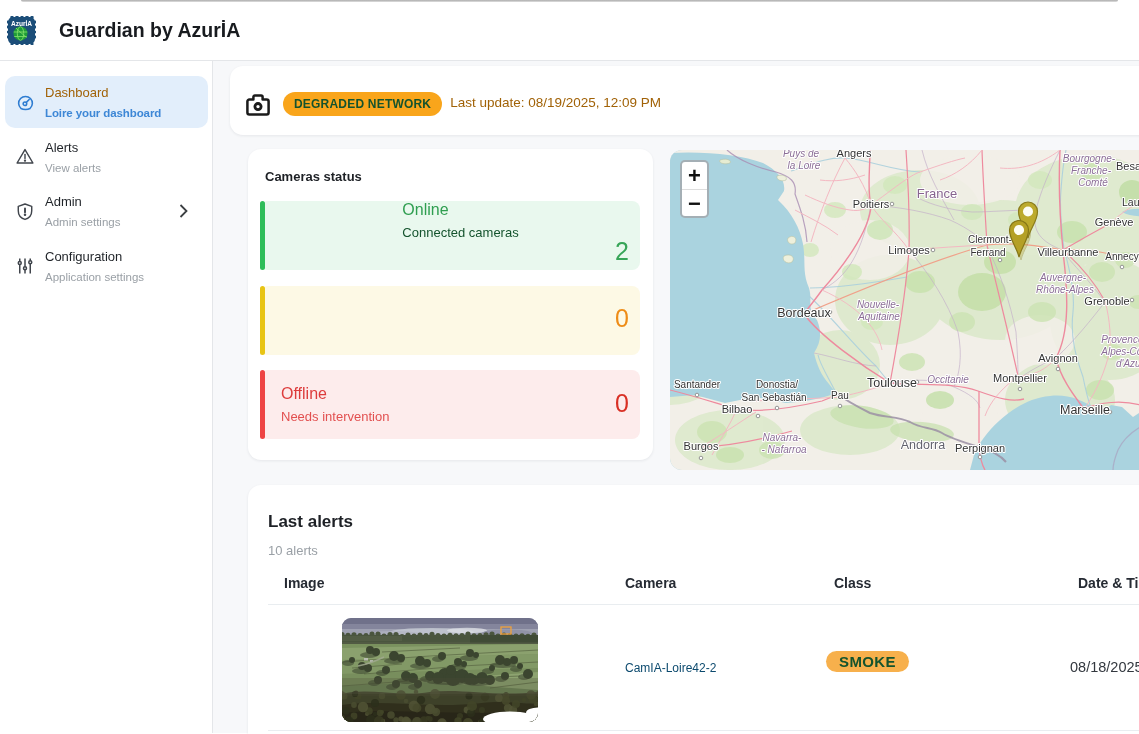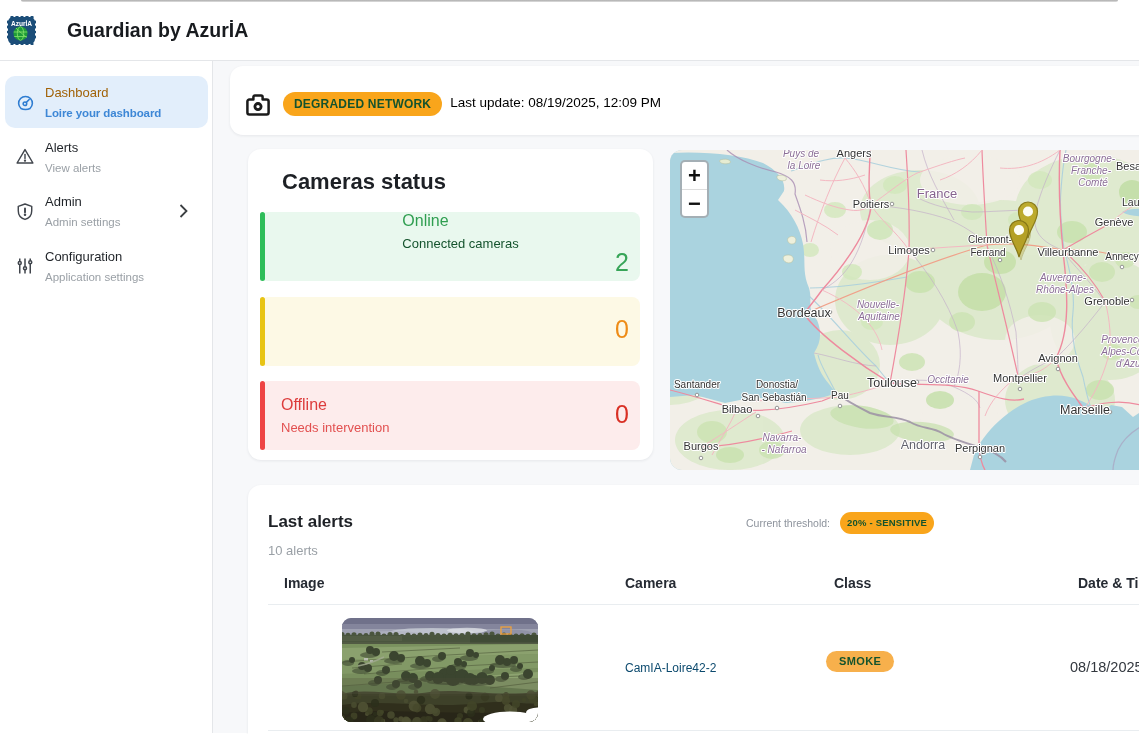--- a/index.html
+++ b/index.html
@@ -2,44 +2,44 @@
 <html><head>
 <meta charset="utf-8">
 <style>
 * { margin:0; padding:0; box-sizing:border-box; }
 html,body { width:1139px; height:734px; overflow:hidden; background:#fff;
   font-family:"Liberation Sans", sans-serif; }
 #sliver { position:absolute; top:0; left:21px; width:1097px; height:2px;
   background:linear-gradient(#ababab,#e0e0e0); border-radius:0 0 5px 5px; z-index:50;}
 header { position:relative; height:61px; border-bottom:1px solid #e4e6e9;
   display:flex; align-items:center; padding-left:7px; background:#fff;}
-header h1 { font-size:19.5px; font-weight:bold; color:#181b1f; margin-left:31px; }
+header h1 { font-size:19.5px; font-weight:bold; color:#181b1f; margin-left:23px; }
 .shell { display:flex; height:672px; }
 aside { width:213px; background:#fff; border-right:1px solid #e4e6e9;
   padding:15px 4px 0 5px; flex:none;}
 .nav-item { height:52px; margin-bottom:2.5px; border-radius:10px; display:flex;
   align-items:center; padding-left:10px; position:relative;}
 .nav-item.sel { background:#e2eefb; }
 .nav-ico { width:20px; height:22px; flex:none; display:flex; align-items:center; justify-content:center;}
 .nav-txt { margin-left:10px; margin-top:1px;}
 .nav-title { font-size:13px; color:#1f2328; line-height:15px; }
 .nav-sub { font-size:11.5px; color:#9aa0a6; line-height:14px; margin-top:6px;}
 .sel .nav-title { color:#a16207; }
 .sel .nav-sub { color:#3d87d6; font-weight:bold; letter-spacing:-0.1px; }
 .chev { position:absolute; right:20px; top:50%; transform:translateY(-50%); }
 main { flex:1; background:#f7f8fa; position:relative; }
 .card { background:#fff; border-radius:13px; box-shadow:0 1px 3px rgba(25,35,50,.08);}
 #topcard { position:absolute; left:17px; top:5px; width:930px; height:69px;
   display:flex; align-items:center; padding-left:15px; }
-#topcard .lu { font-size:13.5px; color:#000000; margin-left:8px; margin-top:4px;}
+#topcard .lu { font-size:13.5px; color:#a16207; margin-left:8px; margin-top:4px;}
 .pill { display:inline-flex; align-items:center; justify-content:center; background:#f9a51b;
   color:#14532d; font-weight:bold; border-radius:999px; }
 #degpill { height:24px; padding:0 11px; font-size:12px; letter-spacing:.2px; margin-left:12px; margin-top:7px;}
 #statuscard { position:absolute; left:35px; top:88px; width:405px; height:311px; padding:18px 13px 0 12px;}
-#statuscard h2 { font-size:22px; color:#1d2025; margin-left:22px; margin-bottom:17px; margin-top:2px;}
+#statuscard h2 { font-size:13px; color:#1d2025; margin-left:5px; margin-bottom:17px; margin-top:2px;}
 .srow { position:relative; height:69px; margin-bottom:15.5px; border-radius:8px; display:flex; align-items:center; }
 .sbar { position:absolute; left:0; top:0; width:5px; height:100%; border-radius:4px; }
 .srow .stxt { margin-left:21px; }
 .srow .st1 { font-size:16px; }
 .srow .st2 { font-size:13px; margin-top:6px;}
 .srow .snum { margin-left:auto; margin-right:11px; font-size:25px; margin-top:-3px;}
 .row-g { background:#e9f8ee;flex-direction:column; } .row-g .sbar{background:#2ebd59;} .row-g .st1{color:#2f9e50;} .row-g .st2{color:#14532d;} .row-g .snum{color:#37a558;}
 .row-y { background:#fdf9e5; } .row-y .sbar{background:#e8c414;} .row-y .st1{color:#ee8c17;} .row-y .st2{color:#f09730;} .row-y .snum{color:#ee8c17;}
 .row-r { background:#fdecec; } .row-r .sbar{background:#ee4444;} .row-r .st1{color:#dd3c3c;} .row-r .st2{color:#e25050;} .row-r .snum{color:#d93025;}
 #mapwrap { position:absolute; left:457px; top:89px; width:490px; height:320px;
@@ -58,21 +58,21 @@
 table.alerts { border-collapse:collapse; margin-top:10px; width:1010px; table-layout:fixed;}
 table.alerts th { font-size:14px; color:#262b33; text-align:left; font-weight:bold;
   padding:7px 0 13px 0; border-bottom:1px solid #e9edf0;}
 table.alerts td { border-bottom:1px solid #e9edf0; }
 th.c1,td.c1 { width:357px; }
 th.c1 { padding-left:16px !important; }
 th.c2,td.c2 { width:209px; }
 th.c3,td.c3 { width:244px; }
 .camname { font-size:12px; color:#0c4a6e; display:inline-block; margin-top:-10px;}
 .datetxt { font-size:14.5px; color:#33383f; white-space:nowrap; display:inline-block; margin-left:-8px; margin-top:-9px;}
-#smokepill { height:21px; padding:0 13px; font-size:11px; letter-spacing:.4px; background:#f7b04c; margin-left:-8px; position:relative; top:-6px;}
+#smokepill { height:21px; padding:0 13px; font-size:15px; letter-spacing:.4px; background:#f7b04c; margin-left:-8px; position:relative; top:-6px;}
 .thumbwrap { margin:12.5px 0 8px 74px; width:196px; height:104px; border-radius:9px; overflow:hidden; }
 </style>
 </head>
 <body>
 <div id="sliver"></div>
 <header>
   <svg width="29" height="29" viewBox="0 0 29 29">
     <rect x="1" y="1" width="27" height="27" rx="5" fill="#1c4e79"></rect>
     <g fill="#1c4e79">
       <circle cx="5" cy="1.2" r="1.6"></circle>
@@ -377,24 +377,20 @@
         </svg>
     <div id="zoomctl">
           <div class="zbtn">+</div>
           <div class="zdiv"></div>
           <div class="zbtn">−</div>
         </div>
   </div>
   <div id="alertscard" class="card">
     <h2>Last alerts</h2>
     <div class="nal">10 alerts</div>
-    <div id="thresh">
-          <span class="tlab">Current threshold:</span>
-          <span id="threshpill" class="pill">20% - SENSITIVE</span>
-        </div>
     <table class="alerts">
       <tbody>
             <tr>
               <th class="c1">Image</th>
               <th class="c2">Camera</th>
               <th class="c3">Class</th>
               <th>Date &amp; Time</th>
             </tr>
       <tr>
         <td class="c1">

